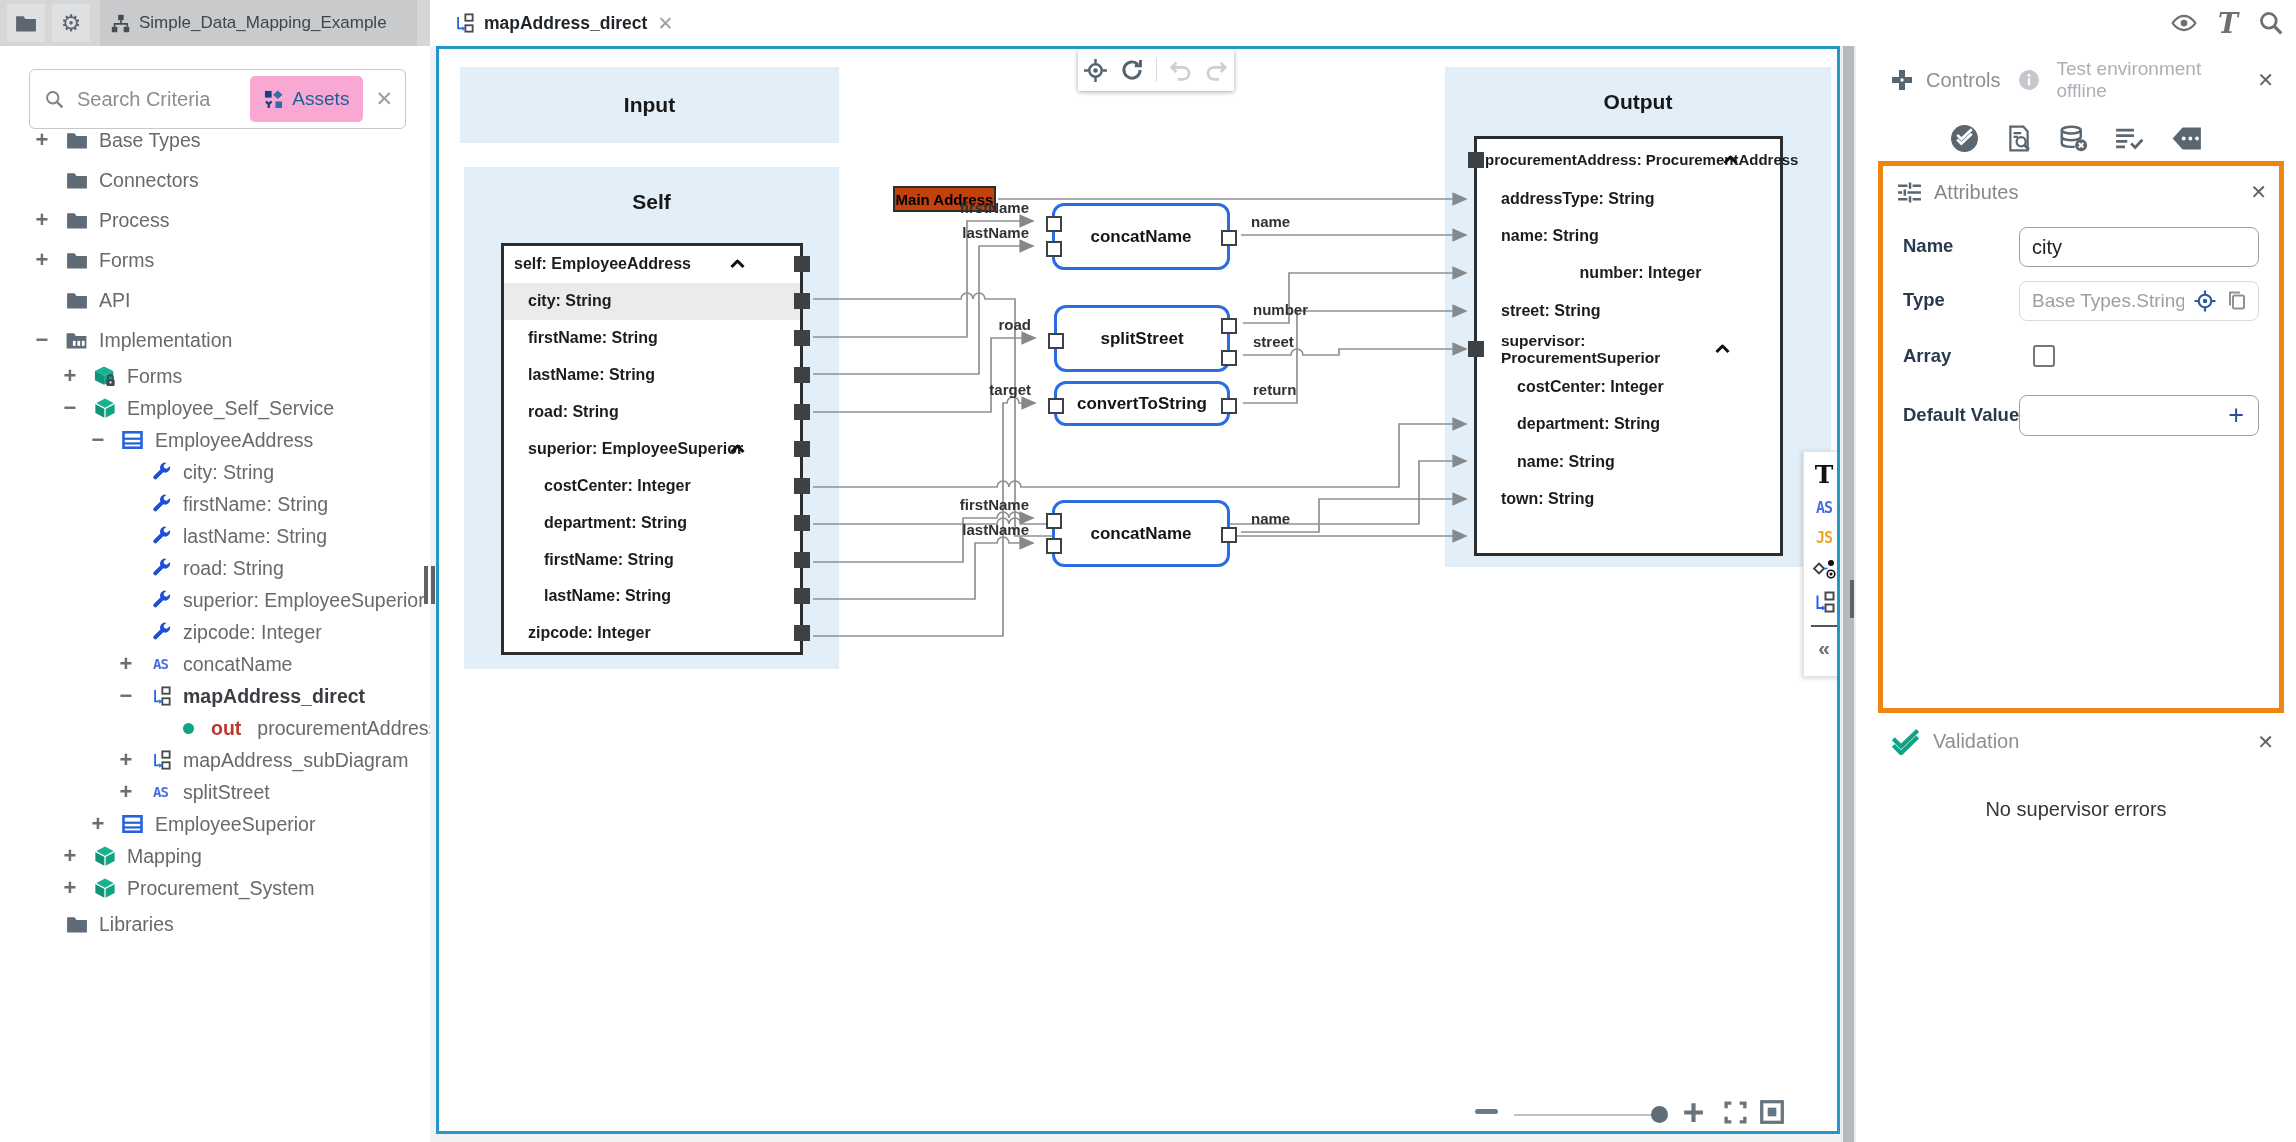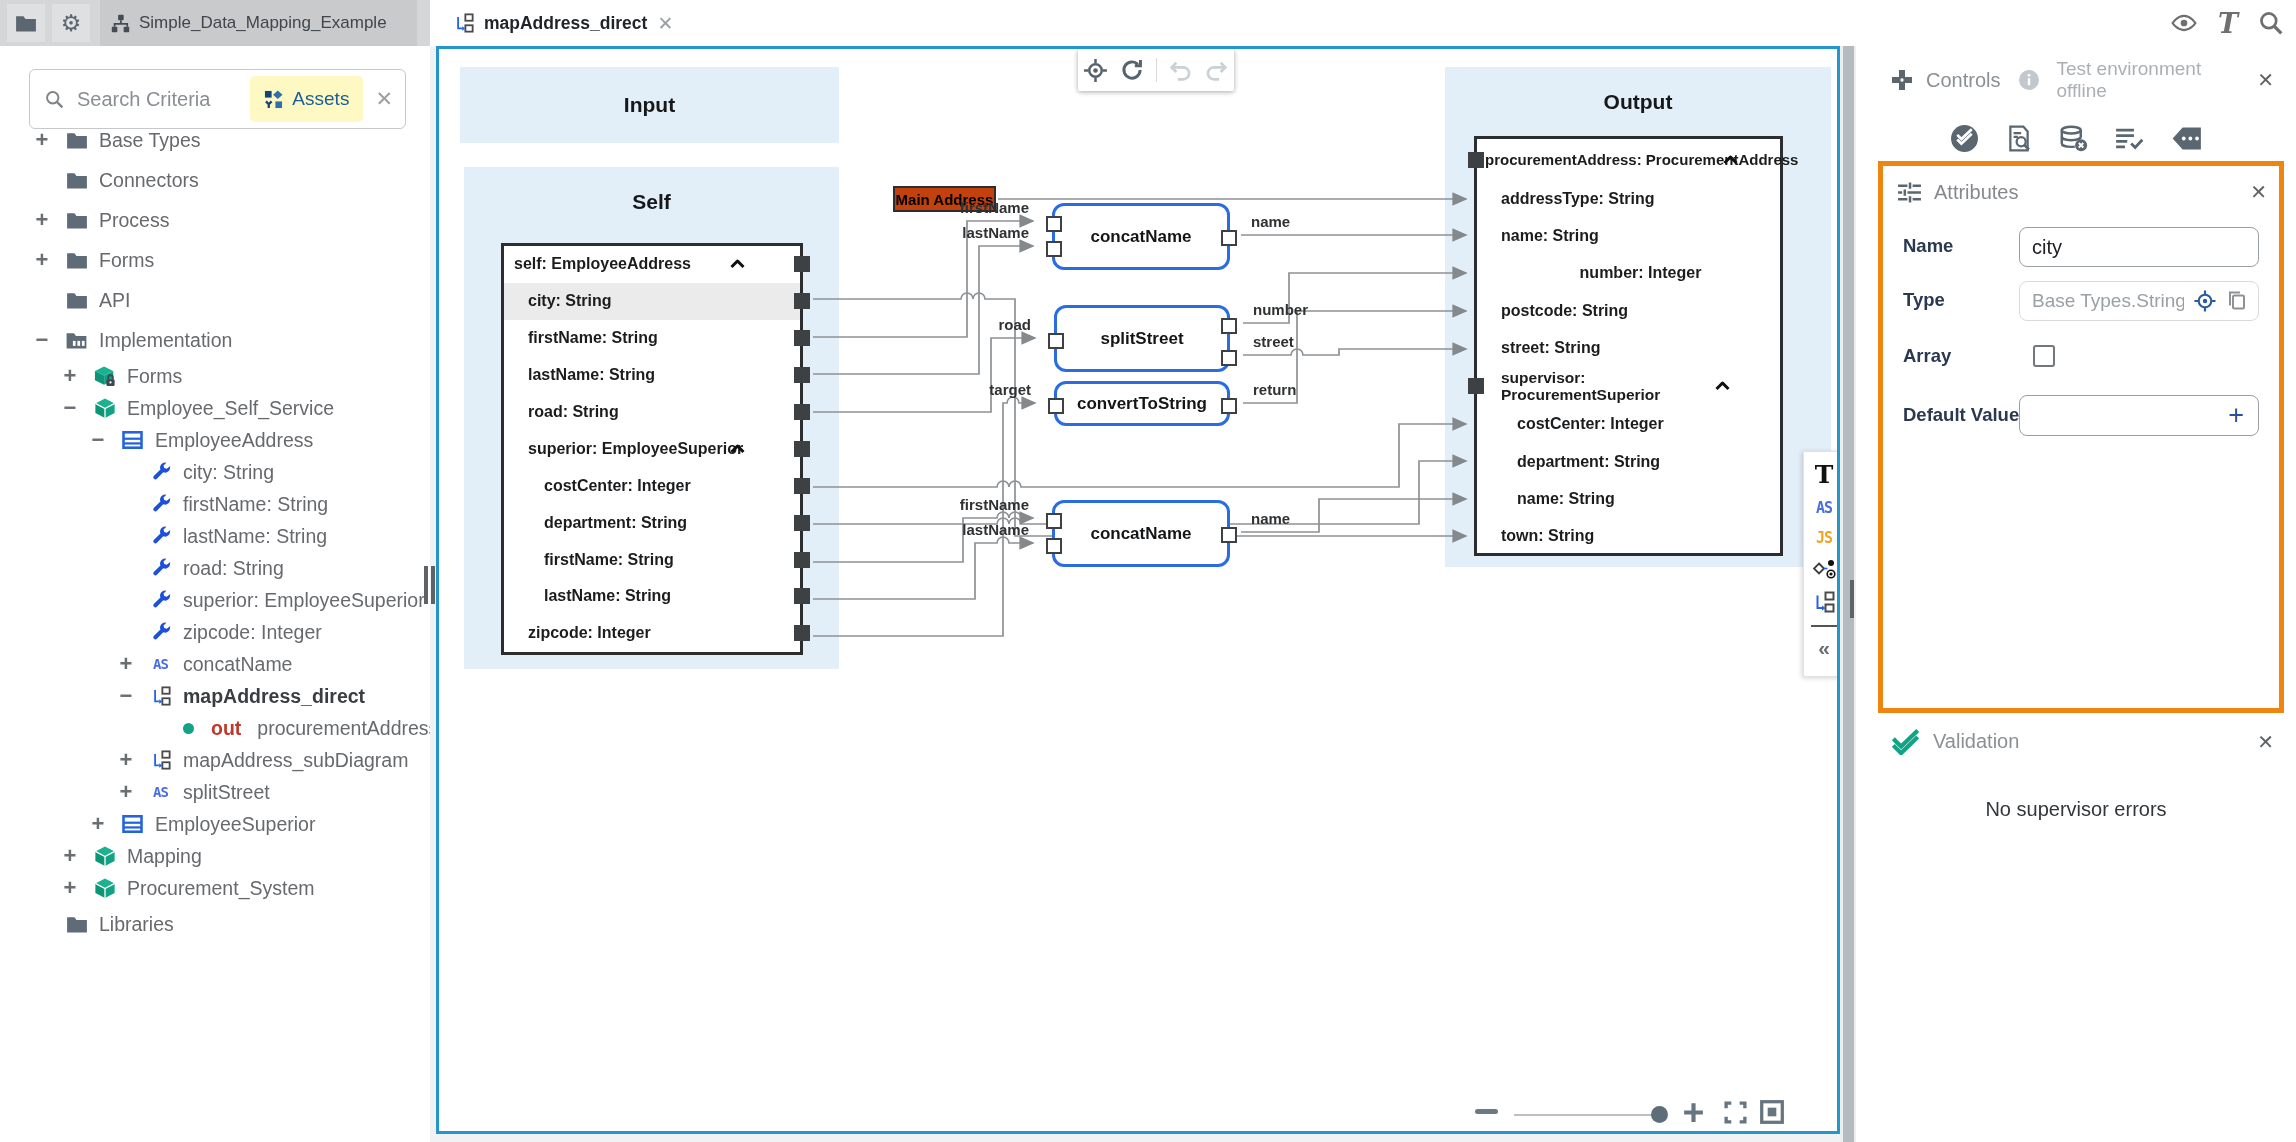--- a/index.html
+++ b/index.html
@@ -17,21 +17,21 @@
 .active-tab .lab{font-weight:bold;font-size:17.5px;color:#1f2428;white-space:nowrap;}
 .tab-close{color:#99a0a8;font-size:19px;cursor:pointer;}
 .topbar-icons{position:absolute;right:12px;top:0;height:46px;display:flex;align-items:center;gap:20px;}
 .t-ital{font-family:"DejaVu Serif",serif;font-style:italic;font-weight:bold;font-size:27px;color:#6f6f6f;line-height:1;}
 
 .sidebar{position:absolute;left:0;top:46px;width:430px;bottom:0;background:#fff;overflow:hidden;}
 .search-box{position:absolute;left:29px;top:23px;width:377px;height:60px;border:1.5px solid #c6c8ca;border-radius:6px;
   display:flex;align-items:center;box-sizing:border-box;padding:0 12px 0 14px;gap:10px;background:#fff;}
 .search-input{flex:1;min-width:0;border:none;outline:none;font-size:20px;color:#0369a1;font-family:inherit;background:transparent;}
 .search-input::placeholder{color:#8a8e94;}
-.assets-chip{height:46px;background:#fef9c3;border-radius:5px;display:flex;align-items:center;gap:9px;
+.assets-chip{height:46px;background:#f9a8d4;border-radius:5px;display:flex;align-items:center;gap:9px;
   padding:0 14px;color:#1b5e97;font-size:19px;flex:none;cursor:pointer;}
 .search-close{color:#9aa0a6;font-size:21px;margin-left:2px;cursor:pointer;}
 .tree{position:absolute;left:0;top:74px;right:0;bottom:0;}
 .titem{display:flex;align-items:center;gap:9px;font-size:19.5px;color:#67696d;box-sizing:border-box;cursor:pointer;white-space:nowrap;}
 .titem.bold .lab{font-weight:bold;color:#3a3e42;}
 .titem .tog{width:24px;text-align:center;color:#6a6e73;font-size:22px;font-weight:bold;flex:none;line-height:1;}
 .titem .ic{width:27px;display:flex;justify-content:center;align-items:center;flex:none;}
 .txt-ic{font-family:"DejaVu Sans Mono",monospace;font-weight:bold;font-size:14px;letter-spacing:-1px;}
 .out-pre{color:#c0382b;font-weight:bold;margin-right:16px;}
 
@@ -556,23 +556,20 @@
         <div class="trow" style="height: 37.4px; padding-left: 24px;">
           <span>addressType: String</span>
         </div>
         <div class="trow" style="height: 37.4px; padding-left: 24px;">
           <span>name: String</span>
         </div>
         <div class="trow" style="height: 37.4px; padding-left: 24px; justify-content: center;">
           <span>number: Integer</span>
         </div>
         <div class="trow" style="height: 37.4px; padding-left: 24px;">
-          <span>postcode: String</span>
-        </div>
-        <div class="trow" style="height: 37.4px; padding-left: 24px;">
           <span>street: String</span>
         </div>
         <div class="trow" style="height: 38.6px; padding-left: 24px;">
           <span style="white-space: normal; width: 200px; font-size: 15.5px; line-height: 1.12;">supervisor: ProcurementSuperior</span>
           <span class="caret" style="left: 238px;">
             <svg width="15" height="9" viewBox="0 0 15 9">
               <polyline points="1.5,7.5 7.5,1.5 13.5,7.5" fill="none" stroke="#101010" stroke-width="3"></polyline>
             </svg>
           </span>
           <span class="port pl"></span>

